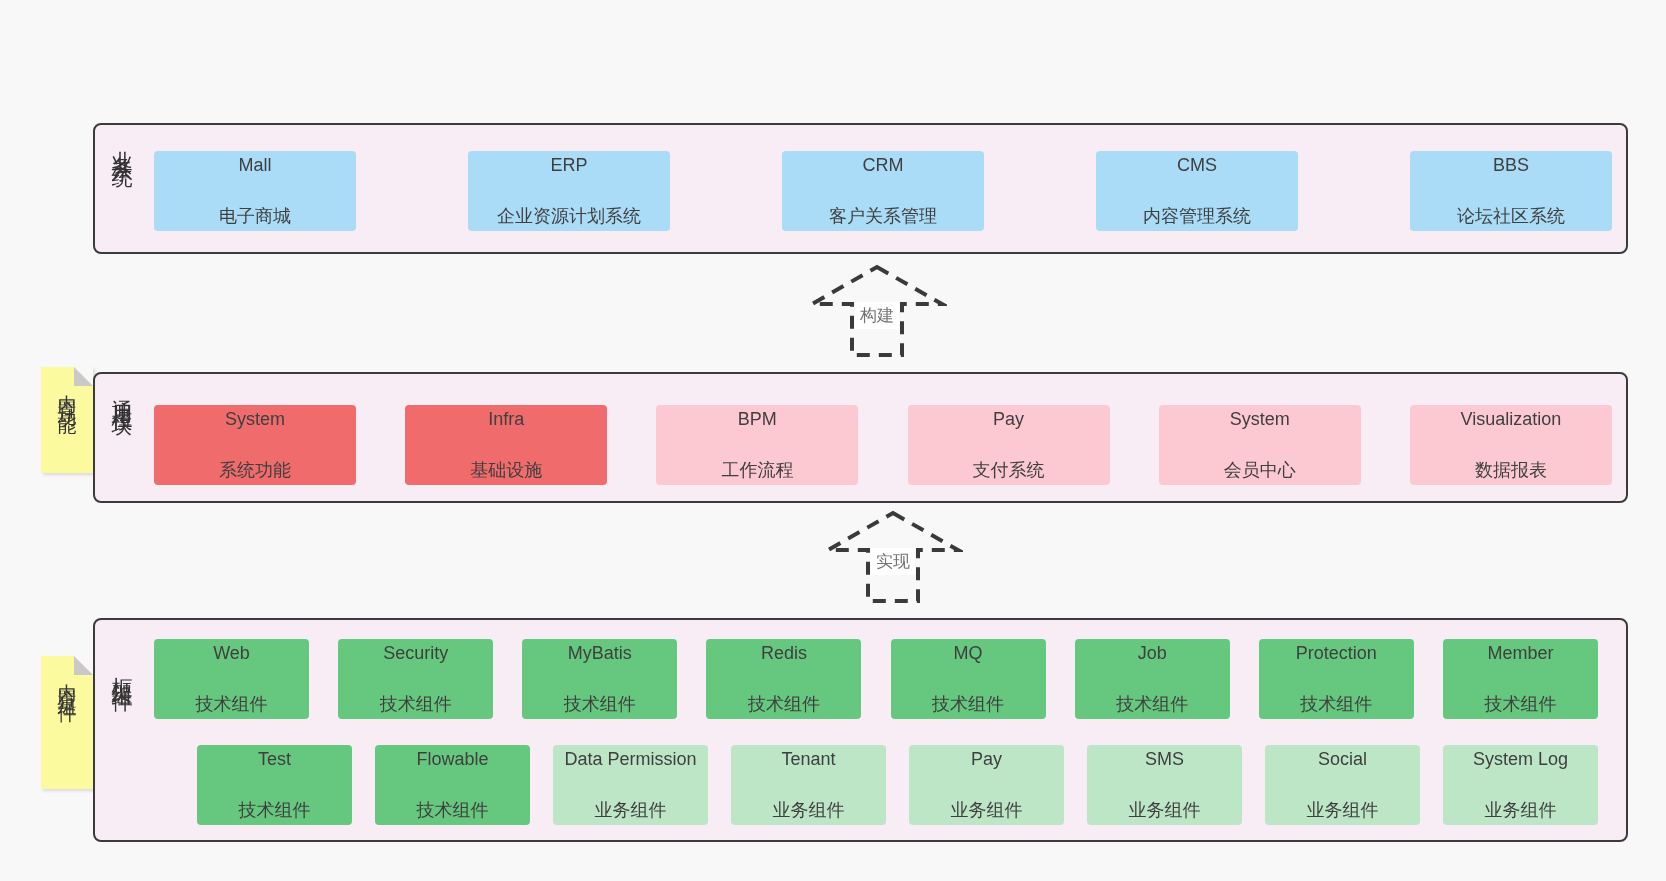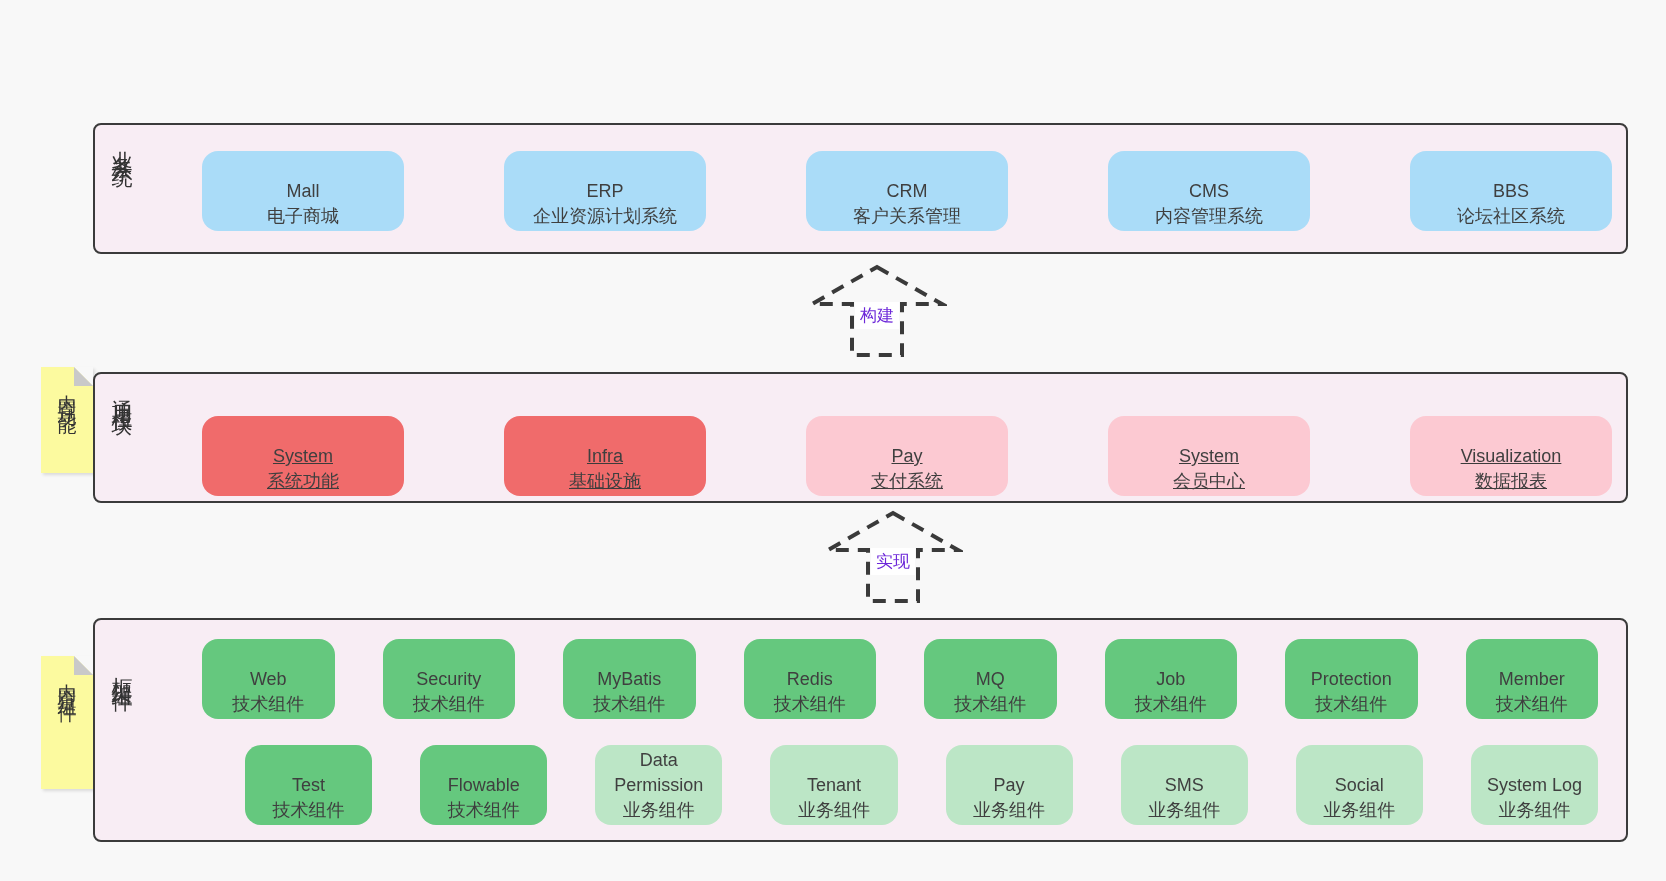--- a/index.html
+++ b/index.html
@@ -38,38 +38,37 @@
   }
   .panel-components .panel-label{top:40px;}
   
   .box-row{
     position:absolute;
     left:59px;right:14px;
     display:flex;
     justify-content:space-between;
   }
   .panel-business .box-row{top:26px;}
-  .panel-modules .box-row{top:42px;text-decoration:underline;}
+  .panel-modules .box-row{top:31px;}
   .panel-components .box-row{right:28px;}
   .row-1{top:19px;}
   .row-2{top:125px;padding-left:43px;}
   .box{
     box-sizing:border-box;
     width:202px;height:80px;
-    border-radius:16px;
+    border-radius:4px;
     display:flex;
     flex-direction:column;
-    justify-content:flex-end;
+    justify-content:space-between;
     align-items:center;
     text-align:center;
     font-size:18px;
     line-height:25px;
     color:#3f3f3f;
     padding:2px 6px;
-    margin-left:48px;
   }
   .panel-components .box{width:155px;}
   .blue{background:#aadcf8;}
   .red{background:#f06b6b;}
   .pink{background:#fcc9d2;}
   .green{background:#65c87e;}
   .lgreen{background:#bce6c6;}
   
   .sticky{
     position:absolute;
@@ -111,21 +110,21 @@
   .arrow-build{left:807px;top:264px;}
   .arrow-implement{left:823px;top:510px;font-family:Liberation Mono, monospace;}
   .arrow svg{display:block;width:100%;height:100%;}
   .arrow-label{
     position:absolute;
     left:50%;top:38px;
     transform:translateX(-50%);
     background:#ffffff;
     padding:2px 5px;
     font-size:17px;
-    color:#6d28d9;
+    color:#737373;
     white-space:nowrap;
   }
 </style>
 </head>
 <body>
 
 <div class="stage">
 
   <div class="sticky sticky-modules">
     <div class="sticky-fold-cut"></div>
@@ -176,20 +175,24 @@
     <div class="box-row">
       <div class="box red">
         <div>System</div>
         <div>系统功能</div>
       </div>
       <div class="box red">
         <div>Infra</div>
         <div>基础设施</div>
       </div>
       <div class="box pink">
+        <div>BPM</div>
+        <div>工作流程</div>
+      </div>
+      <div class="box pink">
         <div>Pay</div>
         <div>支付系统</div>
       </div>
       <div class="box pink">
         <div>System</div>
         <div>会员中心</div>
       </div>
       <div class="box pink">
         <div>Visualization</div>
         <div>数据报表</div>

